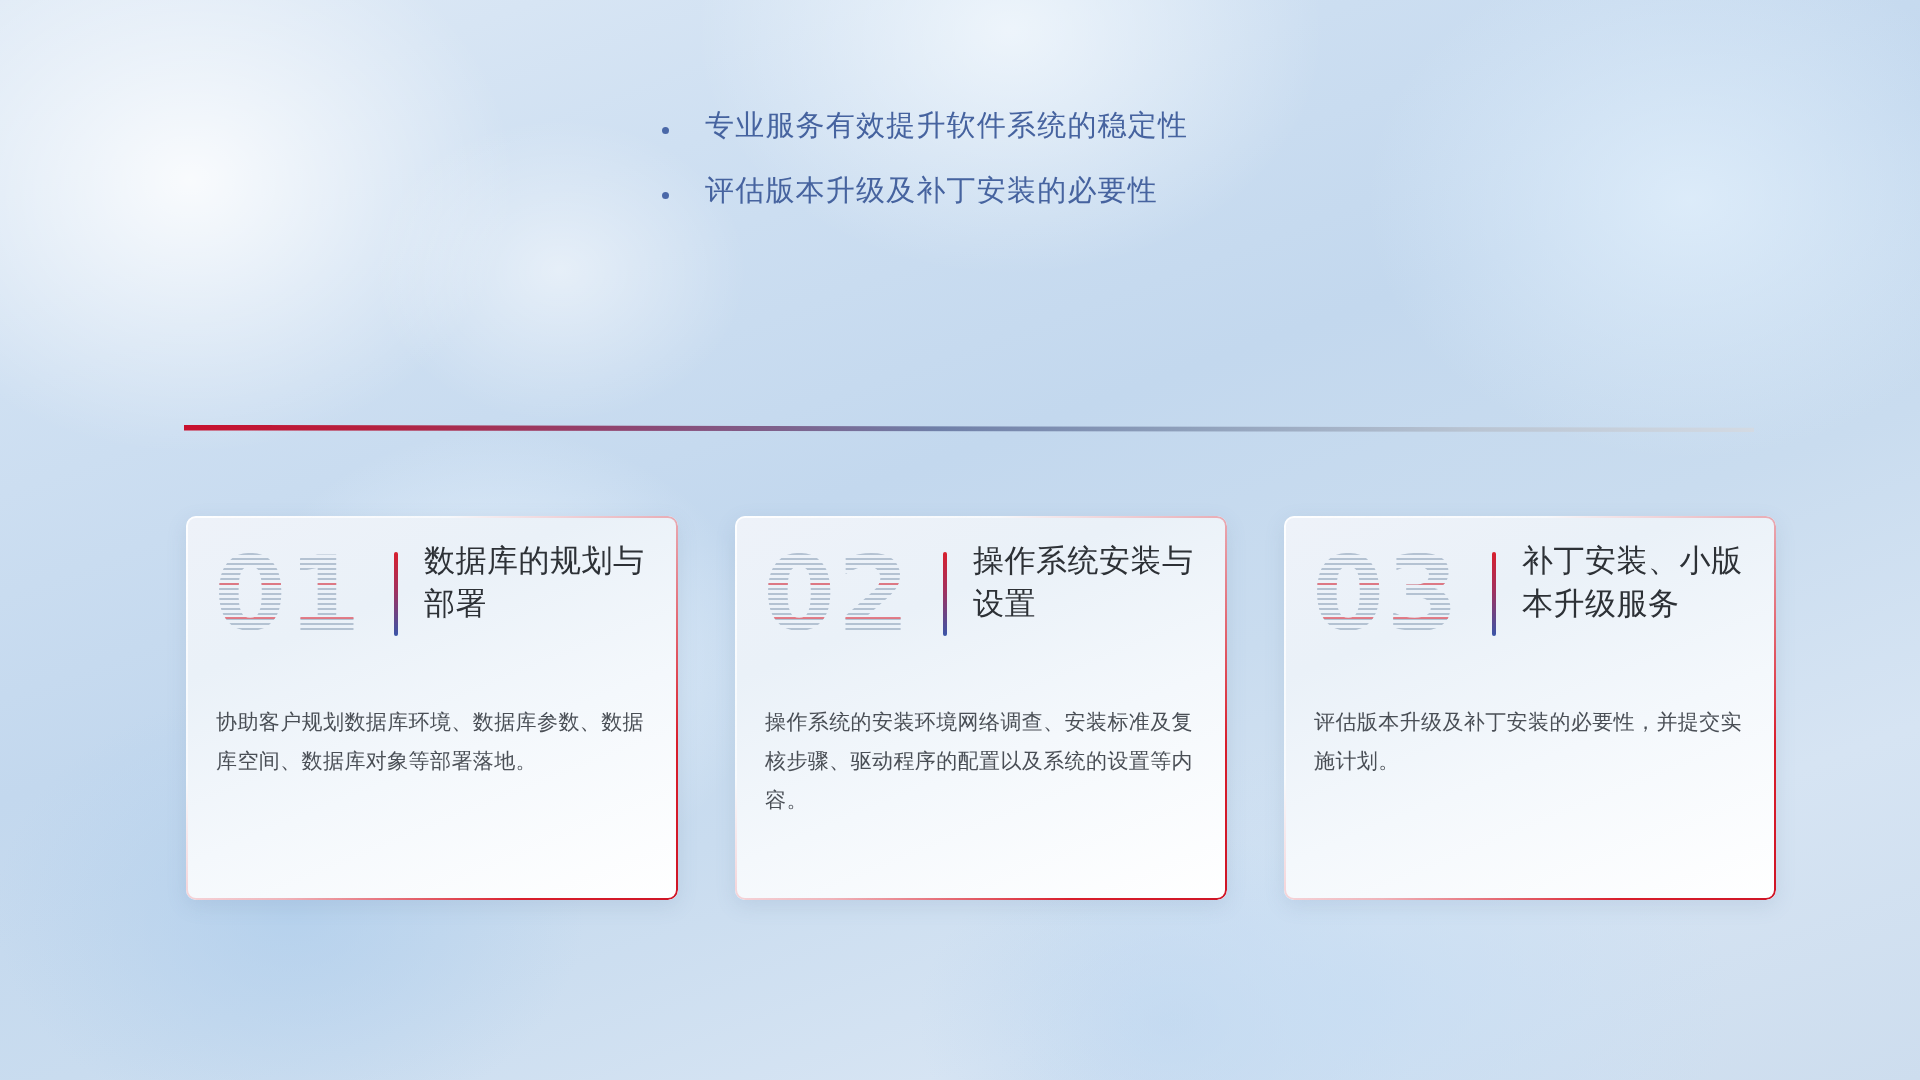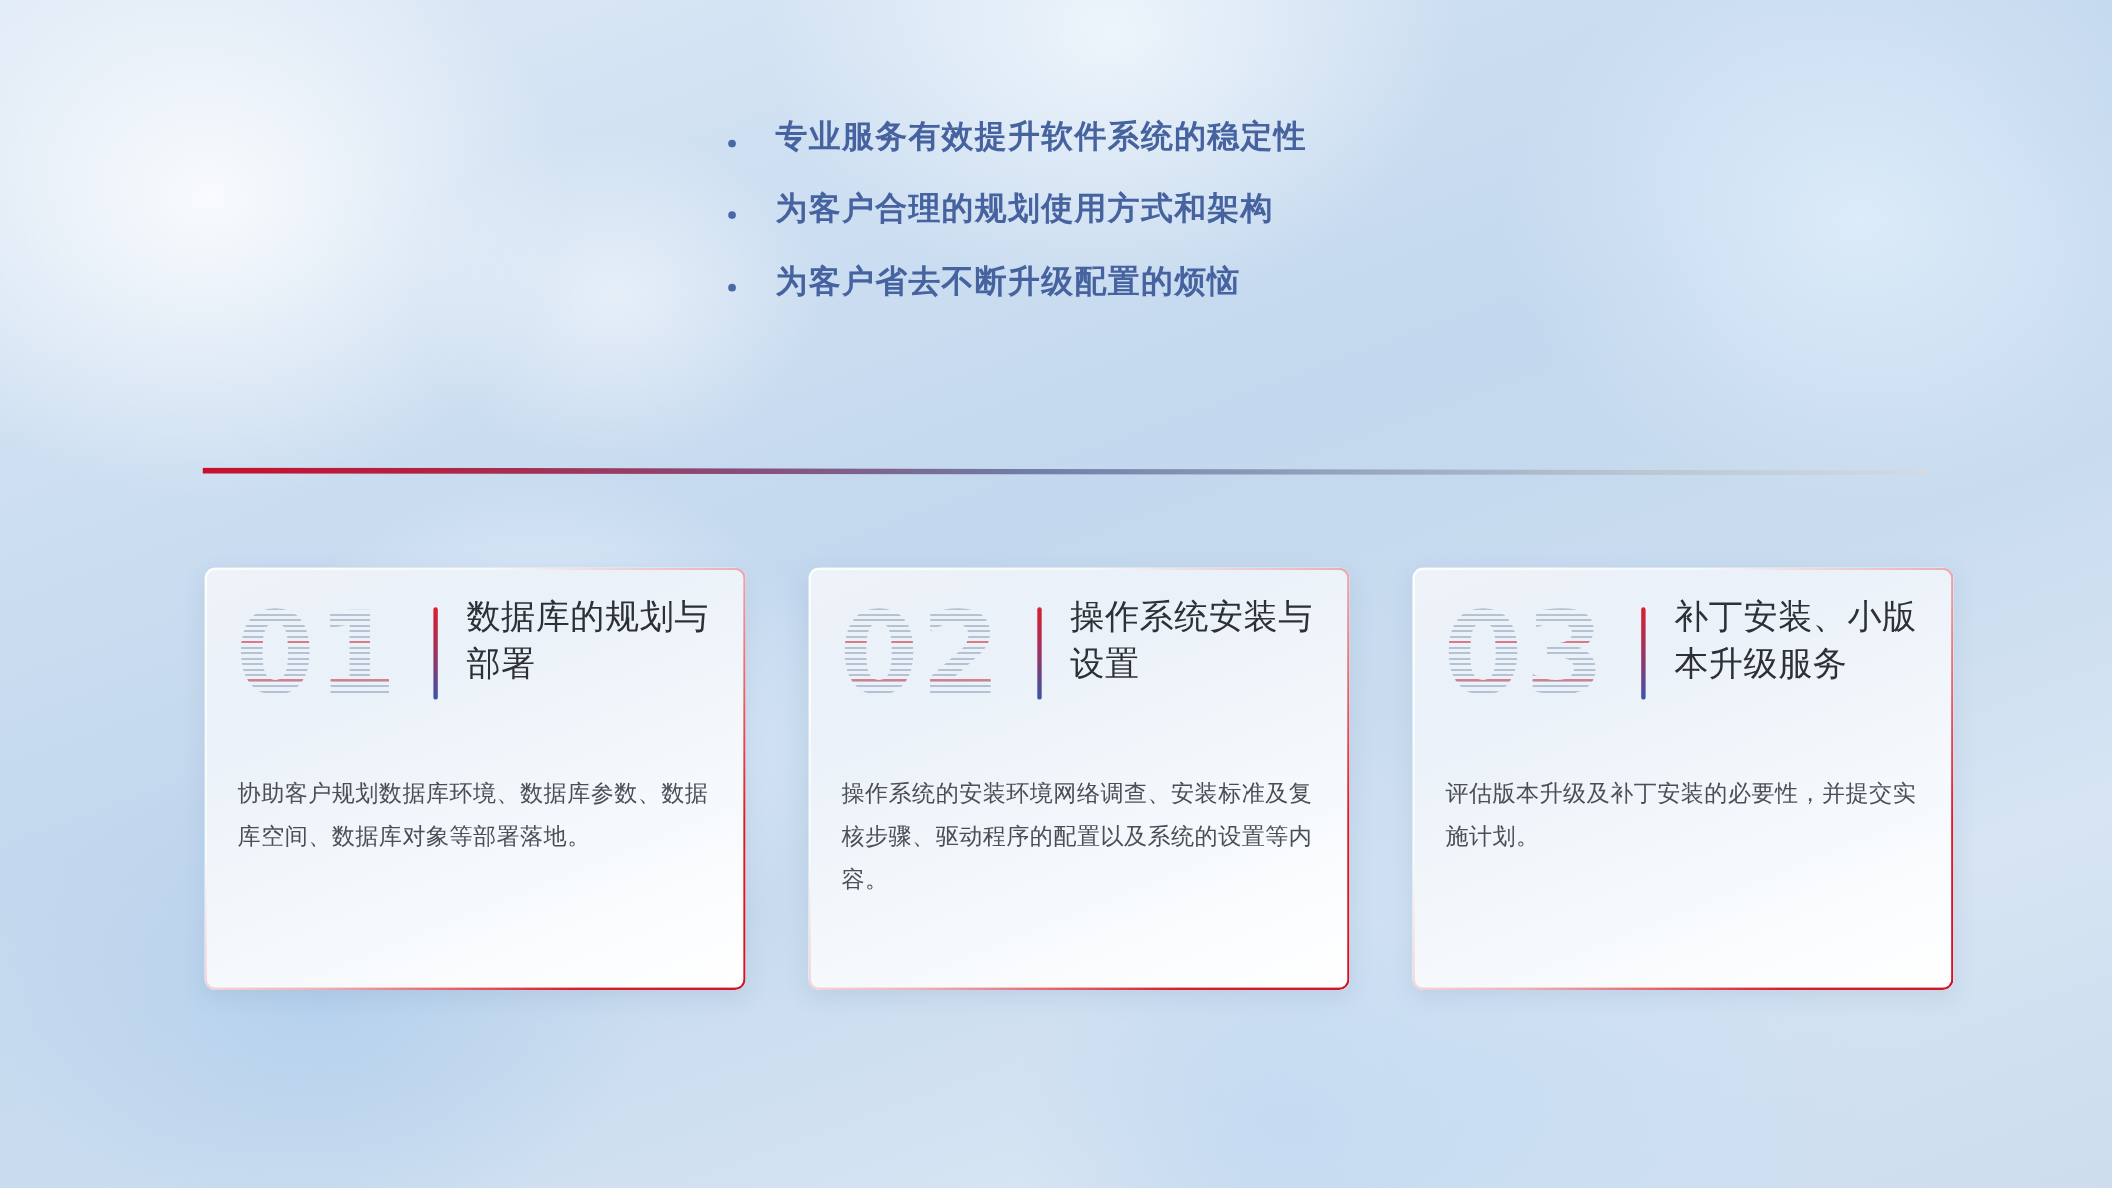--- a/index.html
+++ b/index.html
@@ -32,21 +32,21 @@
     background:radial-gradient(closest-side,rgba(183,210,238,.6),rgba(183,210,238,0) 72%);}
   .bloom-h{left:300px;top:60px;width:520px;height:420px;
     background:radial-gradient(closest-side,rgba(255,255,255,.5),rgba(255,255,255,0) 72%);}
 
   
   .bullets{position:absolute;left:662px;top:108px;width:900px;}
   .bullet-row{display:flex;align-items:flex-start;margin-bottom:30px;}
   .bullet-dot{flex:0 0 auto;width:7px;height:7px;border-radius:50%;
     background:#4a68a8;margin-top:19px;margin-right:36px;}
   .bullet-text{font-size:29px;line-height:1.22;color:#46639f;
-    letter-spacing:1.2px;font-weight:700;}
+    letter-spacing:1.2px;font-weight:400;}
 
   
   .divider{position:absolute;left:184px;top:425px;width:1570px;height:10px;}
   .divider-line{position:absolute;left:0;top:0;width:100%;height:7px;
     background:linear-gradient(90deg,#c8102e 0%,#b5203f 12%,#8a4a76 30%,#6f7fa8 48%,#8fa0bb 64%,#b9c4d2 82%,#d3dae3 100%);
     clip-path:polygon(0 0,100% 38%,100% 100%,0 78%);
   }
 
   
   .cards{position:absolute;left:186px;top:516px;width:1560px;height:404px;}
@@ -108,28 +108,24 @@
 
   <div class="bullets">
 
     <div class="bullet-row">
       <span class="bullet-dot"></span>
       <span class="bullet-text">专业服务有效提升软件系统的稳定性</span>
     </div>
 
     <div class="bullet-row">
       <span class="bullet-dot"></span>
-      <span class="bullet-text">为客户合理的规划使用方式和架构</span>
+      <span class="bullet-text">评估版本升级及补丁安装的必要性</span>
     </div>
 
 
-    <div class="bullet-row">
-      <span class="bullet-dot"></span>
-      <span class="bullet-text">为客户省去不断升级配置的烦恼</span>
-    </div>
 
   </div>
 
   <div class="divider">
     <div class="divider-line"></div>
   </div>
 
   <div class="cards">
 
     <div class="card card-1">

